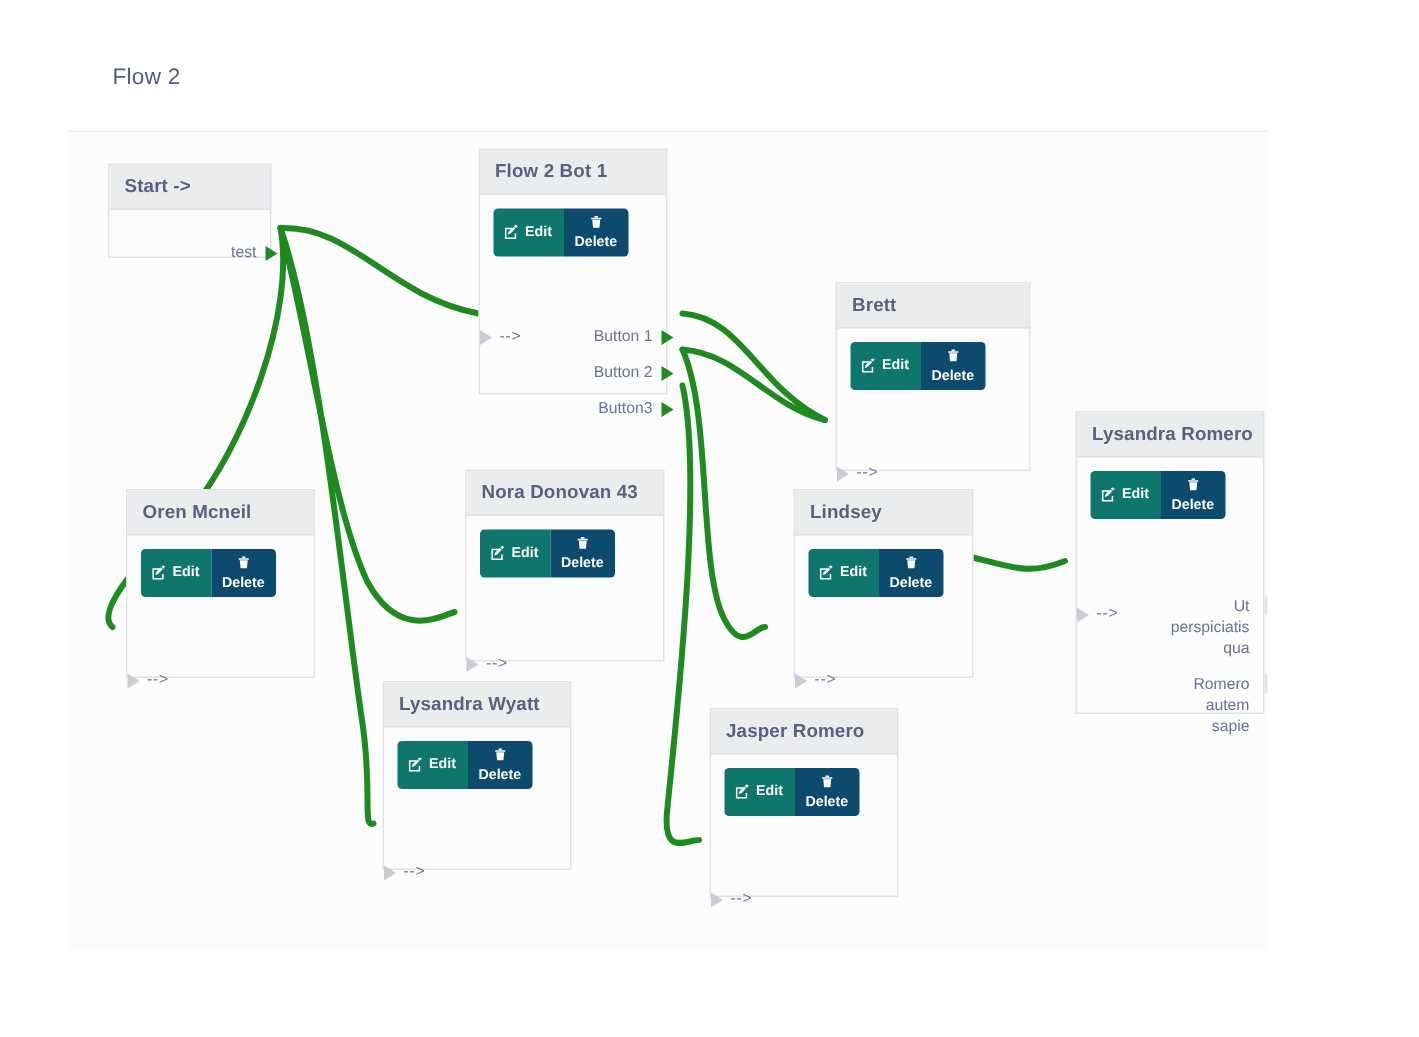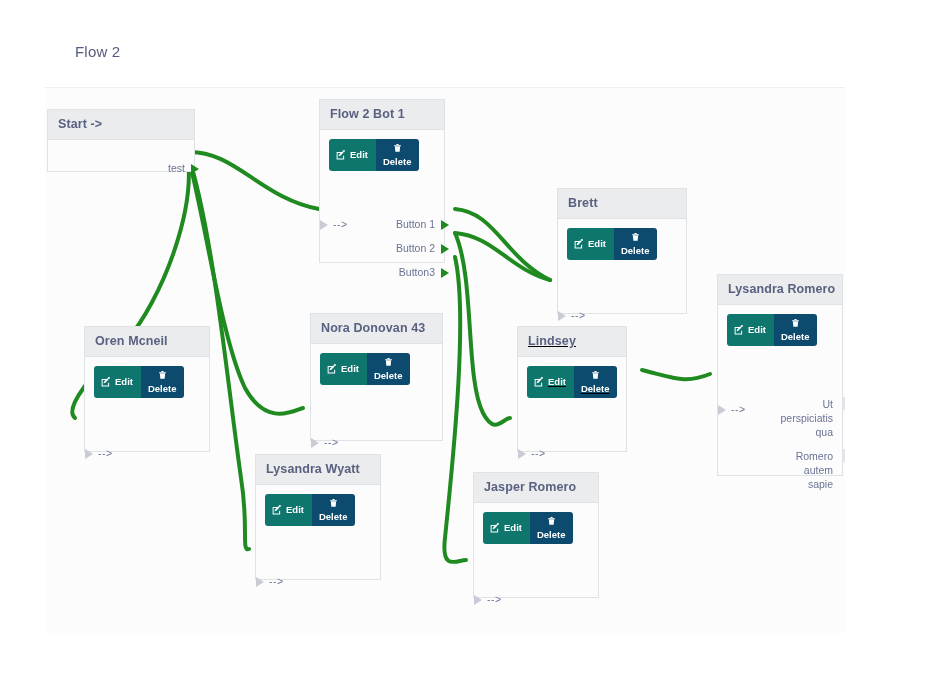--- a/index.html
+++ b/index.html
@@ -180,21 +180,21 @@
         <path d="M 142,64 C 152,120 118,210 80,255 C 48,285 18,320 30,330" fill="none" stroke="#1f8a1f" stroke-width="4" stroke-linecap="round"></path>
         <path d="M 142,64 C 160,130 176,250 200,300 C 222,340 250,322 258,320" fill="none" stroke="#1f8a1f" stroke-width="4" stroke-linecap="round"></path>
         <path d="M 142,64 C 168,140 183,300 196,390 C 204,440 196,464 204,461" fill="none" stroke="#1f8a1f" stroke-width="4" stroke-linecap="round"></path>
         <path d="M 410,121 C 450,124 460,170 505,192" fill="none" stroke="#1f8a1f" stroke-width="4" stroke-linecap="round"></path>
         <path d="M 410,145 C 448,148 466,182 505,192" fill="none" stroke="#1f8a1f" stroke-width="4" stroke-linecap="round"></path>
         <path d="M 410,145 C 430,190 420,290 438,325 C 450,348 458,330 465,330" fill="none" stroke="#1f8a1f" stroke-width="4" stroke-linecap="round"></path>
         <path d="M 410,169 C 424,230 406,390 400,450 C 396,484 412,472 421,472" fill="none" stroke="#1f8a1f" stroke-width="4" stroke-linecap="round"></path>
         <path d="M 597,282 C 630,290 640,296 665,286" fill="none" stroke="#1f8a1f" stroke-width="4" stroke-linecap="round"></path>
       </svg>
     <div id="nodes-layer">
-        <div class="node" style="left: 2px; top: 21px; width: 148px; height: 63px;">
+        <div class="node" style="left: 27px; top: 21px; width: 109px; height: 63px;">
           <div class="node-header">Start -&gt;</div>
           <div class="node-body">
             <div class="port-out" style="top: 22px;">test</div>
           </div>
         </div>
         <div class="node" style="left: 274px; top: 11px; width: 126px; height: 164px;">
           <div class="node-header">Flow 2 Bot 1</div>
           <div class="node-body">
             <div class="btn-row">
               <div class="btn btn-edit">
@@ -300,21 +300,21 @@
               <div class="btn btn-delete">
                 <svg width="9" height="10" viewBox="0 0 16 16">
                   <path fill="#fff" d="M2 3h12v1.7H2z M3.3 5.4h9.4l-.9 9.4H4.2z M6 1h4v1.6H6z"></path>
                 </svg>
                 <span>Delete</span>
               </div>
             </div>
             <div class="port-in" style="top: 92px; left: 13px;">--&gt;</div>
           </div>
         </div>
-        <div class="node" style="left: 472px; top: 238px; width: 110px; height: 126px; text-decoration: underline;">
+        <div class="node" style="left: 484px; top: 238px; width: 120px; height: 126px;">
           <div class="node-header">Lindsey</div>
           <div class="node-body">
             <div class="btn-row">
               <div class="btn btn-edit">
                 <svg width="10" height="10" viewBox="0 0 16 16">
                   <path fill="#fff" d="M1 3h8v1.6H2.6v8.8h8.8V9H13v6H1z"></path>
                   <path fill="#fff" d="M14.6 1.4 12.6 3.4 10.6 1.4 12.6-0.6z M10 2 5 7l-1 3 3-1 5-5z"></path>
                 </svg>
                 <span>Edit</span>
               </div>

